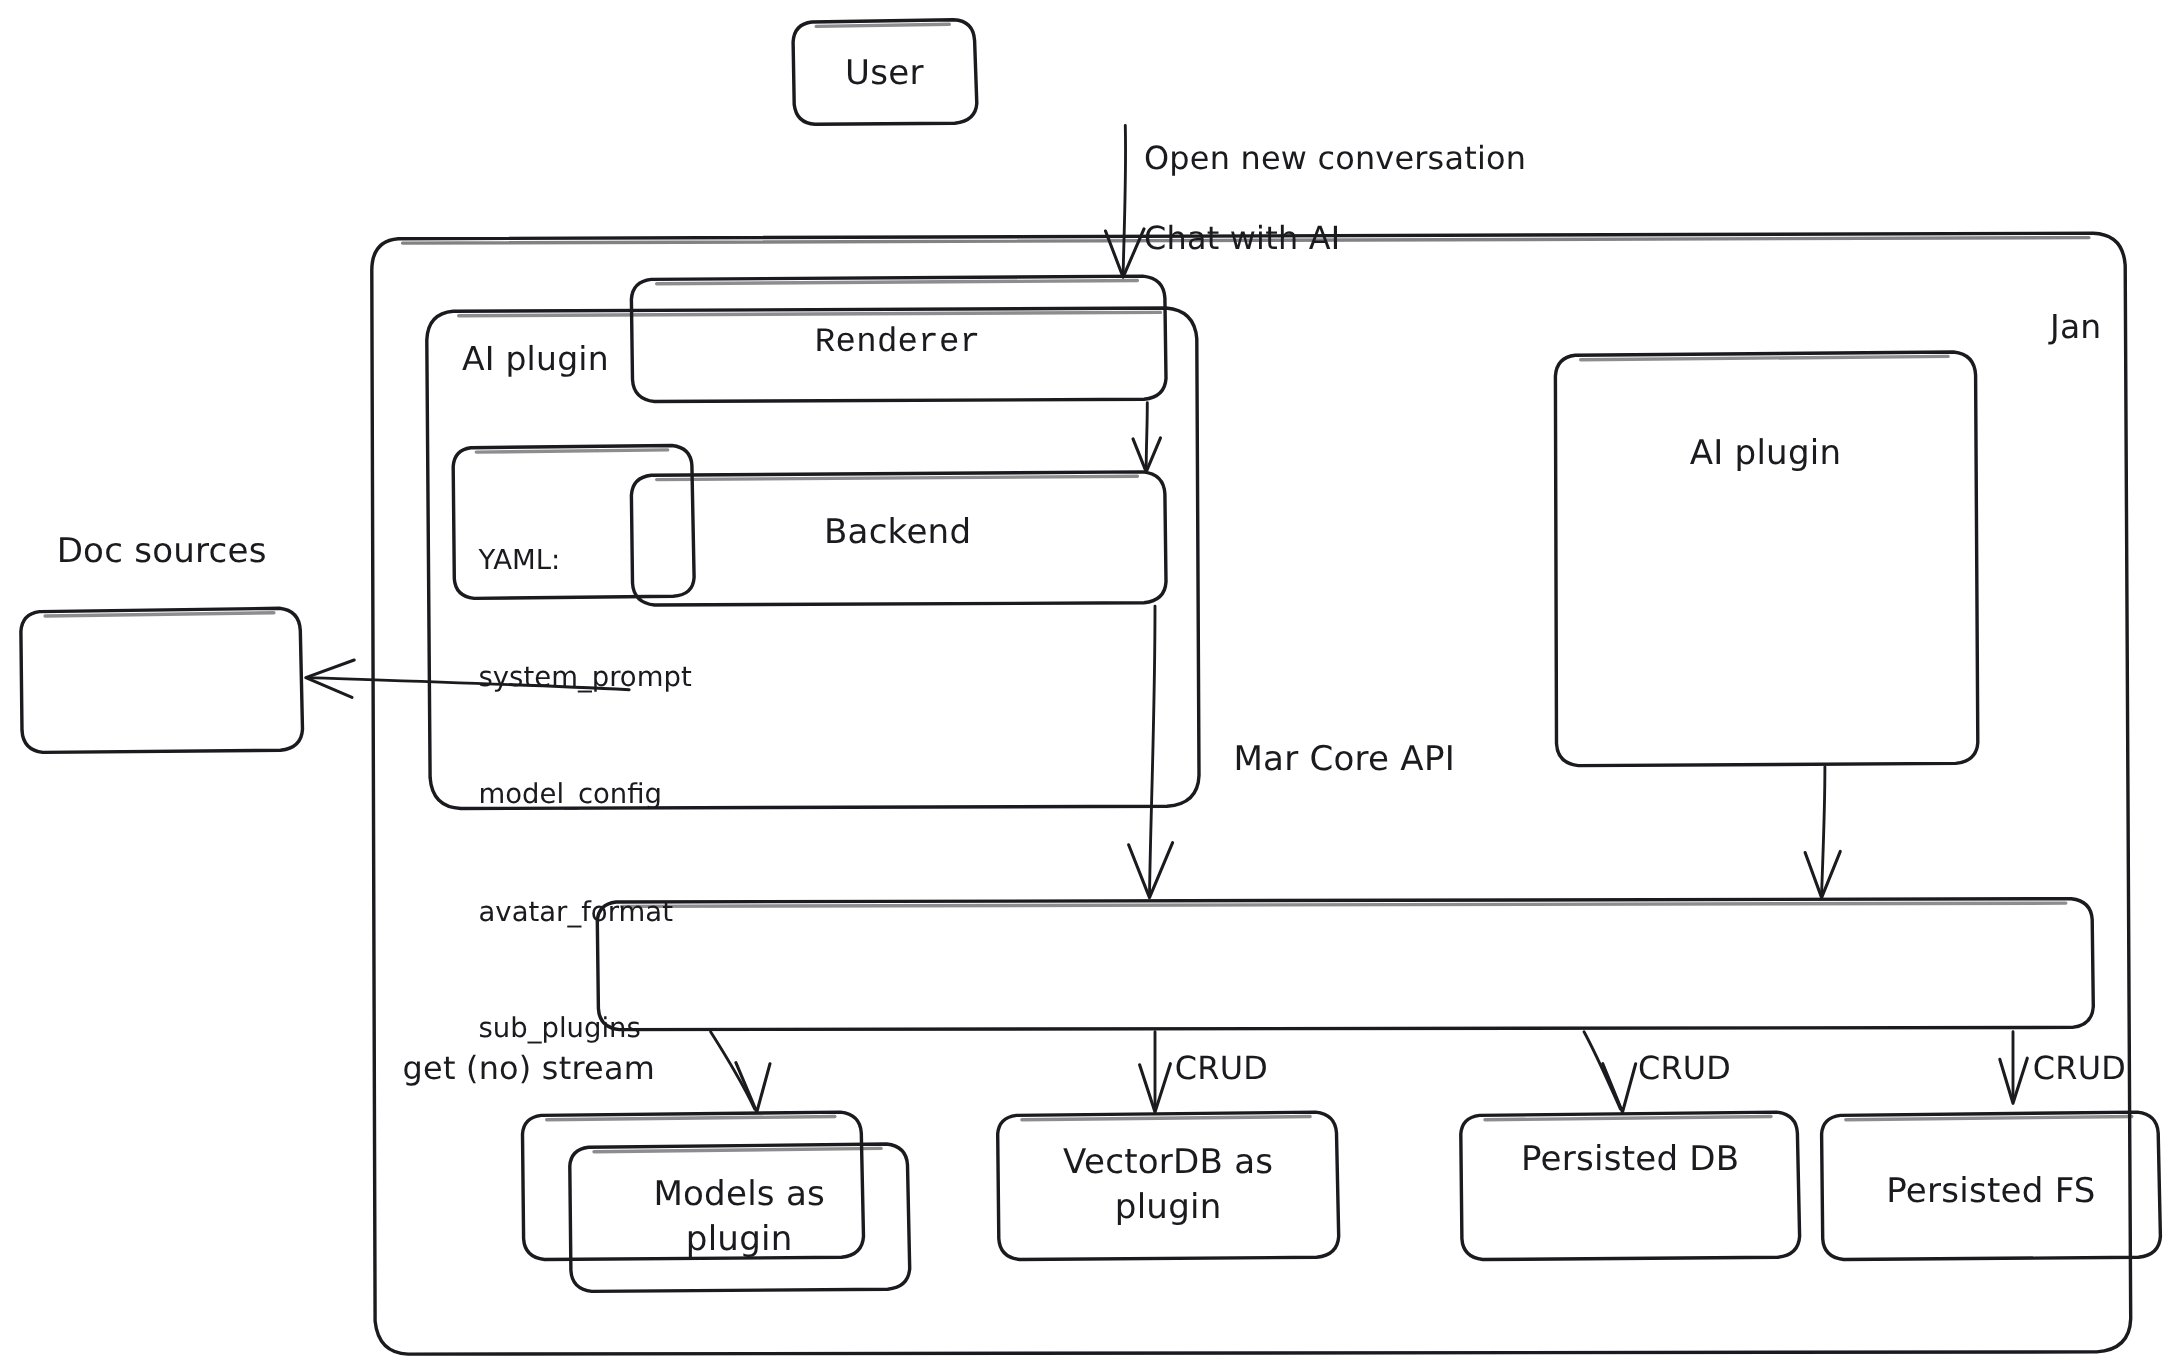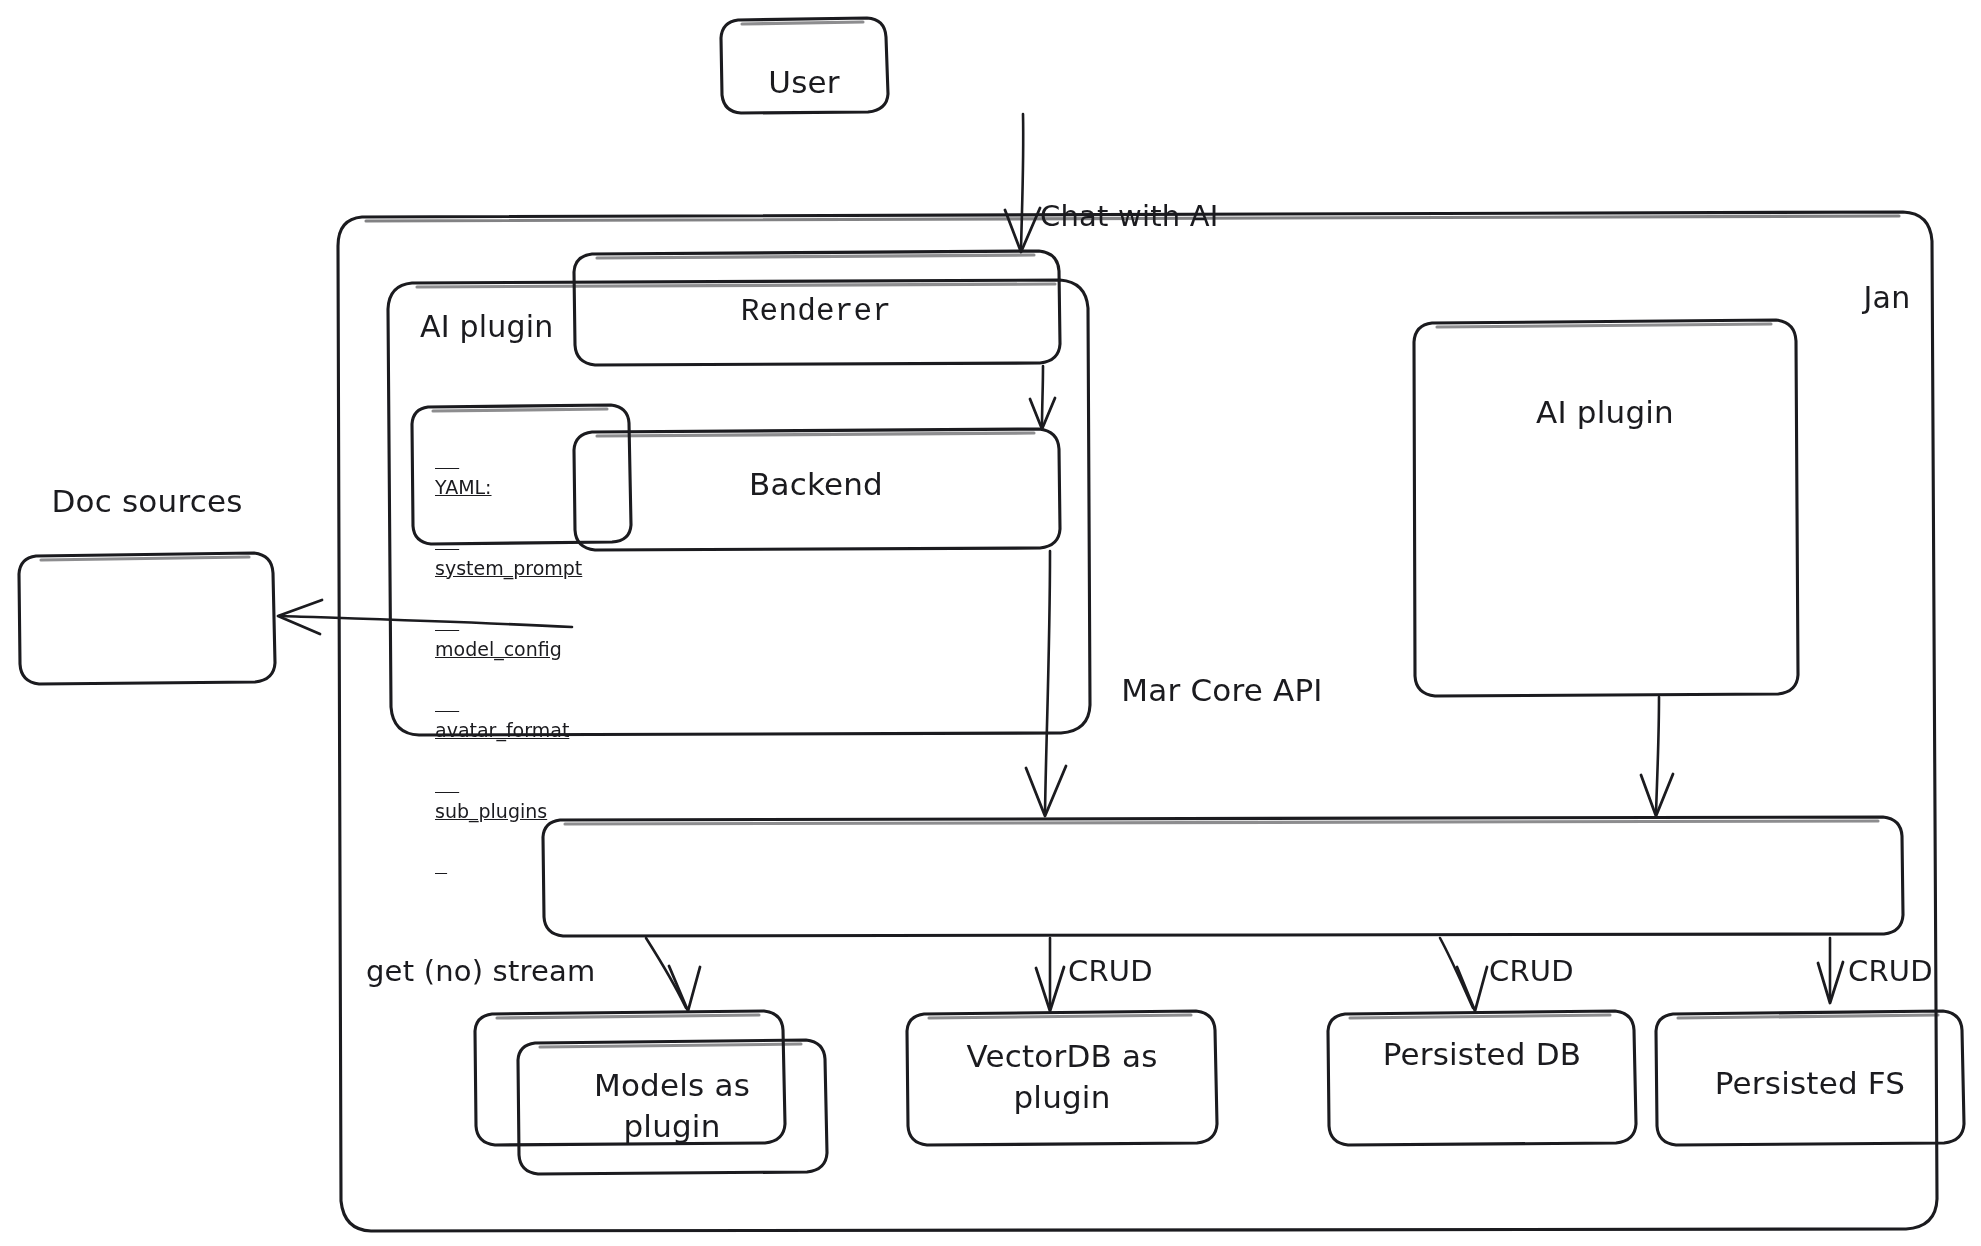--- a/index.html
+++ b/index.html
@@ -34,26 +34,25 @@
   }
   .node-label {
     text-align: center;
     transform: translateX(-50%);
   }
   .sz-node  { font-size: 31px; }
   .sz-edge  { font-size: 29px; }
   .sz-grp   { font-size: 30px; }
   .yaml-block {
     position: absolute;
-    font-size: 19px;
+    font-size: 25px;
     line-height: 1.42;
     color: #1b1b1f;
     font-family: "DejaVu Sans", sans-serif;
     white-space: pre;
-    text-decoration: underline;
   }
 </style>
 </head>
 <body>
 
 <div id="canvas">
 
   <svg id="svg-layer" viewBox="0 0 1981 1246">
     <defs>
       <style>
@@ -179,21 +178,21 @@
       <path class="stroke edge" d="M 1830 938 C 1830 960 1830 982 1830 1000"></path>
       <path class="stroke arrow" d="M 1818 963 L 1830 1003 L 1843 962"></path>
     </g>
 
   </svg>
 
   <div class="lbl sz-grp" style="left:1887px; top:278px; transform:translateX(-50%);">Jan</div>
 
   <div class="lbl sz-grp" style="left:420px; top:307px;">AI plugin</div>
 
-  <div class="lbl sz-node node-label" style="left:804px; top:46px;margin-top:16px;">User</div>
+  <div class="lbl sz-node node-label" style="left:804px; top:46px;">User</div>
 
   <div class="lbl sz-node node-label" style="left:816px; top:292px;font-family:Liberation Mono, monospace;">Renderer</div>
 
   <div class="lbl sz-node node-label" style="left:816px; top:464px;">Backend</div>
 
   <div class="lbl sz-node node-label" style="left:1605px; top:392px;">AI plugin</div>
 
   <div class="lbl sz-node node-label" style="left:147px; top:471px;margin-top:10px;">Doc sources</div>
 
   <div class="lbl sz-node node-label" style="left:1222px; top:670px;">Mar Core API</div>
@@ -209,20 +208,21 @@
   <div class="lbl sz-node node-label" style="left:1810px; top:1063px;">Persisted FS</div>
 
   <div class="yaml-block" style="left:435px; top:420px;">
     <div>YAML:</div>
     <div>system_prompt</div>
     <div>model_config</div>
     <div>avatar_format</div>
     <div>sub_plugins</div>
   </div>
 
+  <div class="lbl sz-edge" style="left:1040px; top:125px;">Open new conversation</div>
   <div class="lbl sz-edge" style="left:1040px; top:166px;margin-top:31px;">Chat with AI</div>
 
   <div class="lbl sz-edge" style="left:366px; top:952px;">get (no) stream</div>
 
   <div class="lbl sz-edge" style="left:1068px; top:952px;">CRUD</div>
 
   <div class="lbl sz-edge" style="left:1489px; top:952px;">CRUD</div>
 
   <div class="lbl sz-edge" style="left:1848px; top:952px;">CRUD</div>
 

